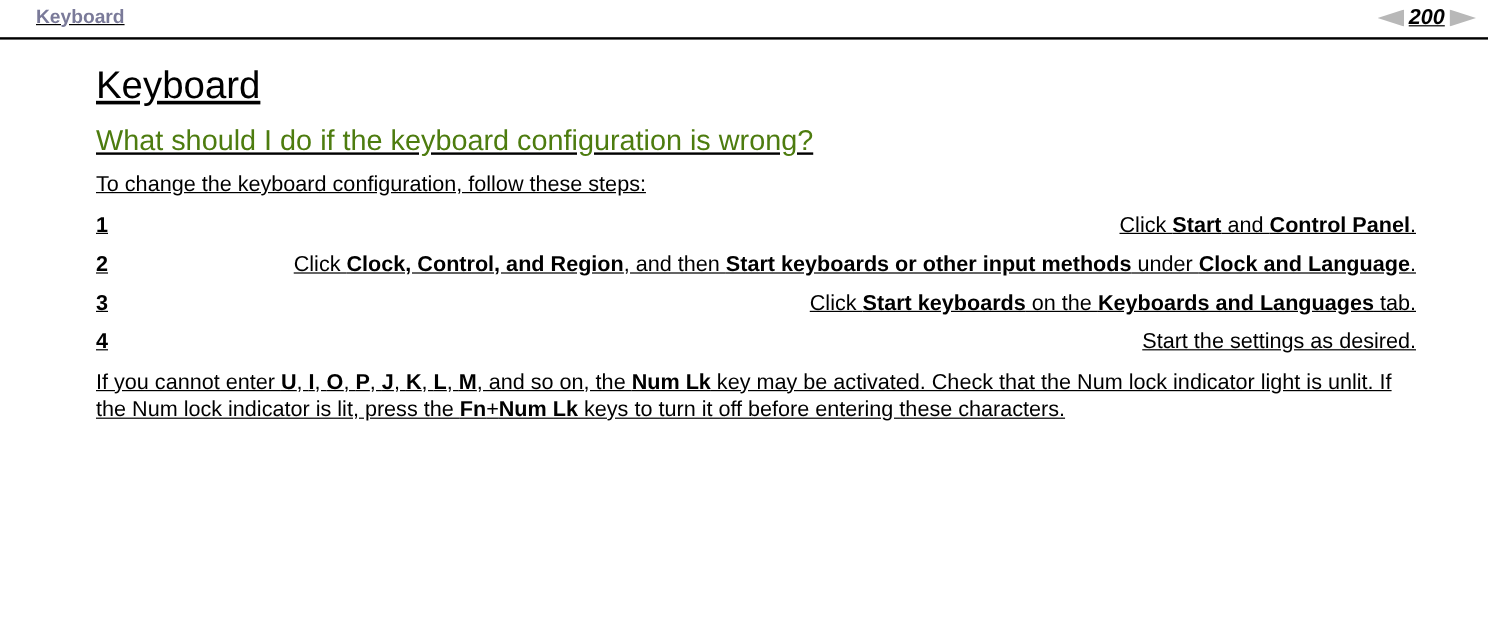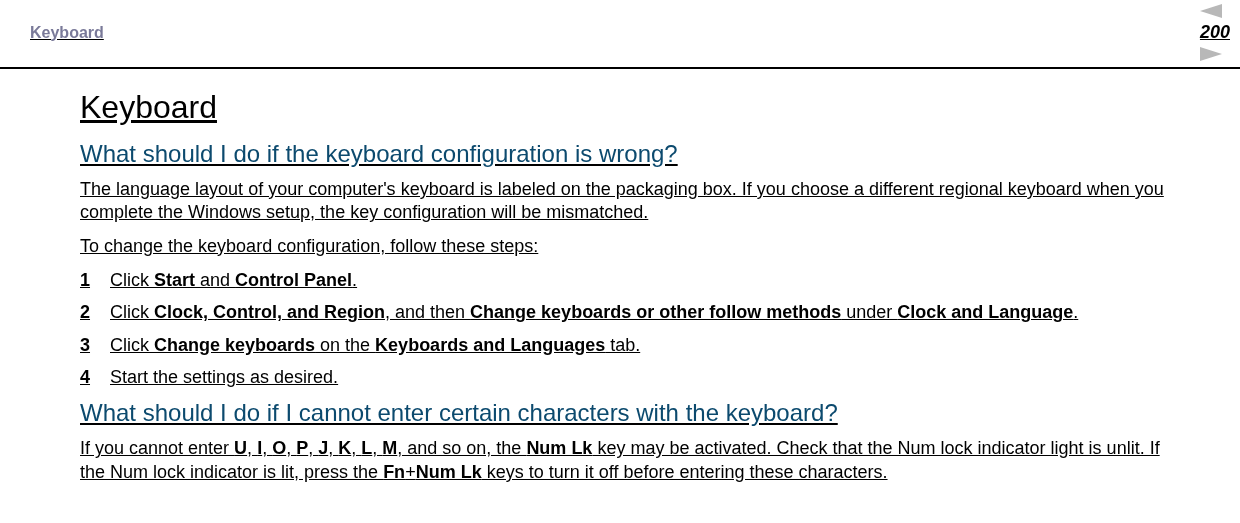--- a/index.html
+++ b/index.html
@@ -24,22 +24,22 @@
     padding: 4px 10px 6px 30px;
     border-bottom: 2px solid #000;
   }
   .breadcrumb {
     color: #7a7a99;
     font-weight: bold;
     font-size: 16px;
   }
   .pagenav {
     display: flex;
+    align-items: center;
     gap: 4px;
-    flex-direction: column;
   }
   .pagenum {
     font-weight: bold;
     font-style: italic;
     font-size: 18px;
   }
   .arrow {
     display: inline-flex;
     align-items: center;
     color: #9a9a9a;
@@ -51,21 +51,21 @@
   }
   h1 {
     font-size: 32px;
     font-weight: normal;
     color: #000;
     margin-bottom: 14px;
   }
   h2 {
     font-size: 24px;
     font-weight: normal;
-    color: #0c4a6e;
+    color: #4d7c0f;
     margin-bottom: 10px;
     margin-top: 4px;
   }
   p.body {
     font-size: 18px;
     line-height: 1.3;
     margin-bottom: 10px;
   }
   .steps {
     margin-top: 4px;
@@ -76,21 +76,21 @@
     align-items: baseline;
     font-size: 18px;
     line-height: 1.35;
     margin-bottom: 8px;
   }
   .step .num {
     font-weight: bold;
     min-width: 30px;
     flex: 0 0 30px;
   }
-  .step .txt { flex: 1; }
+  .step .txt { flex: 1; text-align: right; }
   .section2 { margin-top: 8px; }
 </style>
 </head>
 <body>
 
 <div class="page">
 
   <div class="header">
     <span class="breadcrumb">Keyboard</span>
     <span class="pagenav">
@@ -105,41 +105,39 @@
             <polygon points="0,0 0,14 22,7" fill="#b8b8b8"></polygon>
           </svg>
       </span>
     </span>
   </div>
 
   <div class="content">
     <h1>Keyboard</h1>
 
     <h2>What should I do if the keyboard configuration is wrong?</h2>
-    <p class="body">The language layout of your computer's keyboard is labeled on the packaging box. If you choose a different regional keyboard when you complete the Windows setup, the key configuration will be mismatched.</p>
     <p class="body">To change the keyboard configuration, follow these steps:</p>
 
     <div class="steps" id="steps-container">
         <div class="step">
           <span class="num">1</span>
           <span class="txt">Click <b>Start</b> and <b>Control Panel</b>.</span>
         </div>
         <div class="step">
           <span class="num">2</span>
-          <span class="txt">Click <b>Clock, Control, and Region</b>, and then <b>Change keyboards or other follow methods</b> under <b>Clock and Language</b>.</span>
+          <span class="txt">Click <b>Clock, Control, and Region</b>, and then <b>Start keyboards or other input methods</b> under <b>Clock and Language</b>.</span>
         </div>
         <div class="step">
           <span class="num">3</span>
-          <span class="txt">Click <b>Change keyboards</b> on the <b>Keyboards and Languages</b> tab.</span>
+          <span class="txt">Click <b>Start keyboards</b> on the <b>Keyboards and Languages</b> tab.</span>
         </div>
         <div class="step">
           <span class="num">4</span>
           <span class="txt">Start the settings as desired.</span>
         </div>
       </div>
 
     <div class="section2">
-      <h2>What should I do if I cannot enter certain characters with the keyboard?</h2>
       <p class="body">If you cannot enter <b>U</b>, <b>I</b>, <b>O</b>, <b>P</b>, <b>J</b>, <b>K</b>, <b>L</b>, <b>M</b>, and so on, the <b>Num Lk</b> key may be activated. Check that the Num lock indicator light is unlit. If the Num lock indicator is lit, press the <b>Fn</b>+<b>Num Lk</b> keys to turn it off before entering these characters.</p>
     </div>
   </div>
 
 </div>
 
 </body></html>

